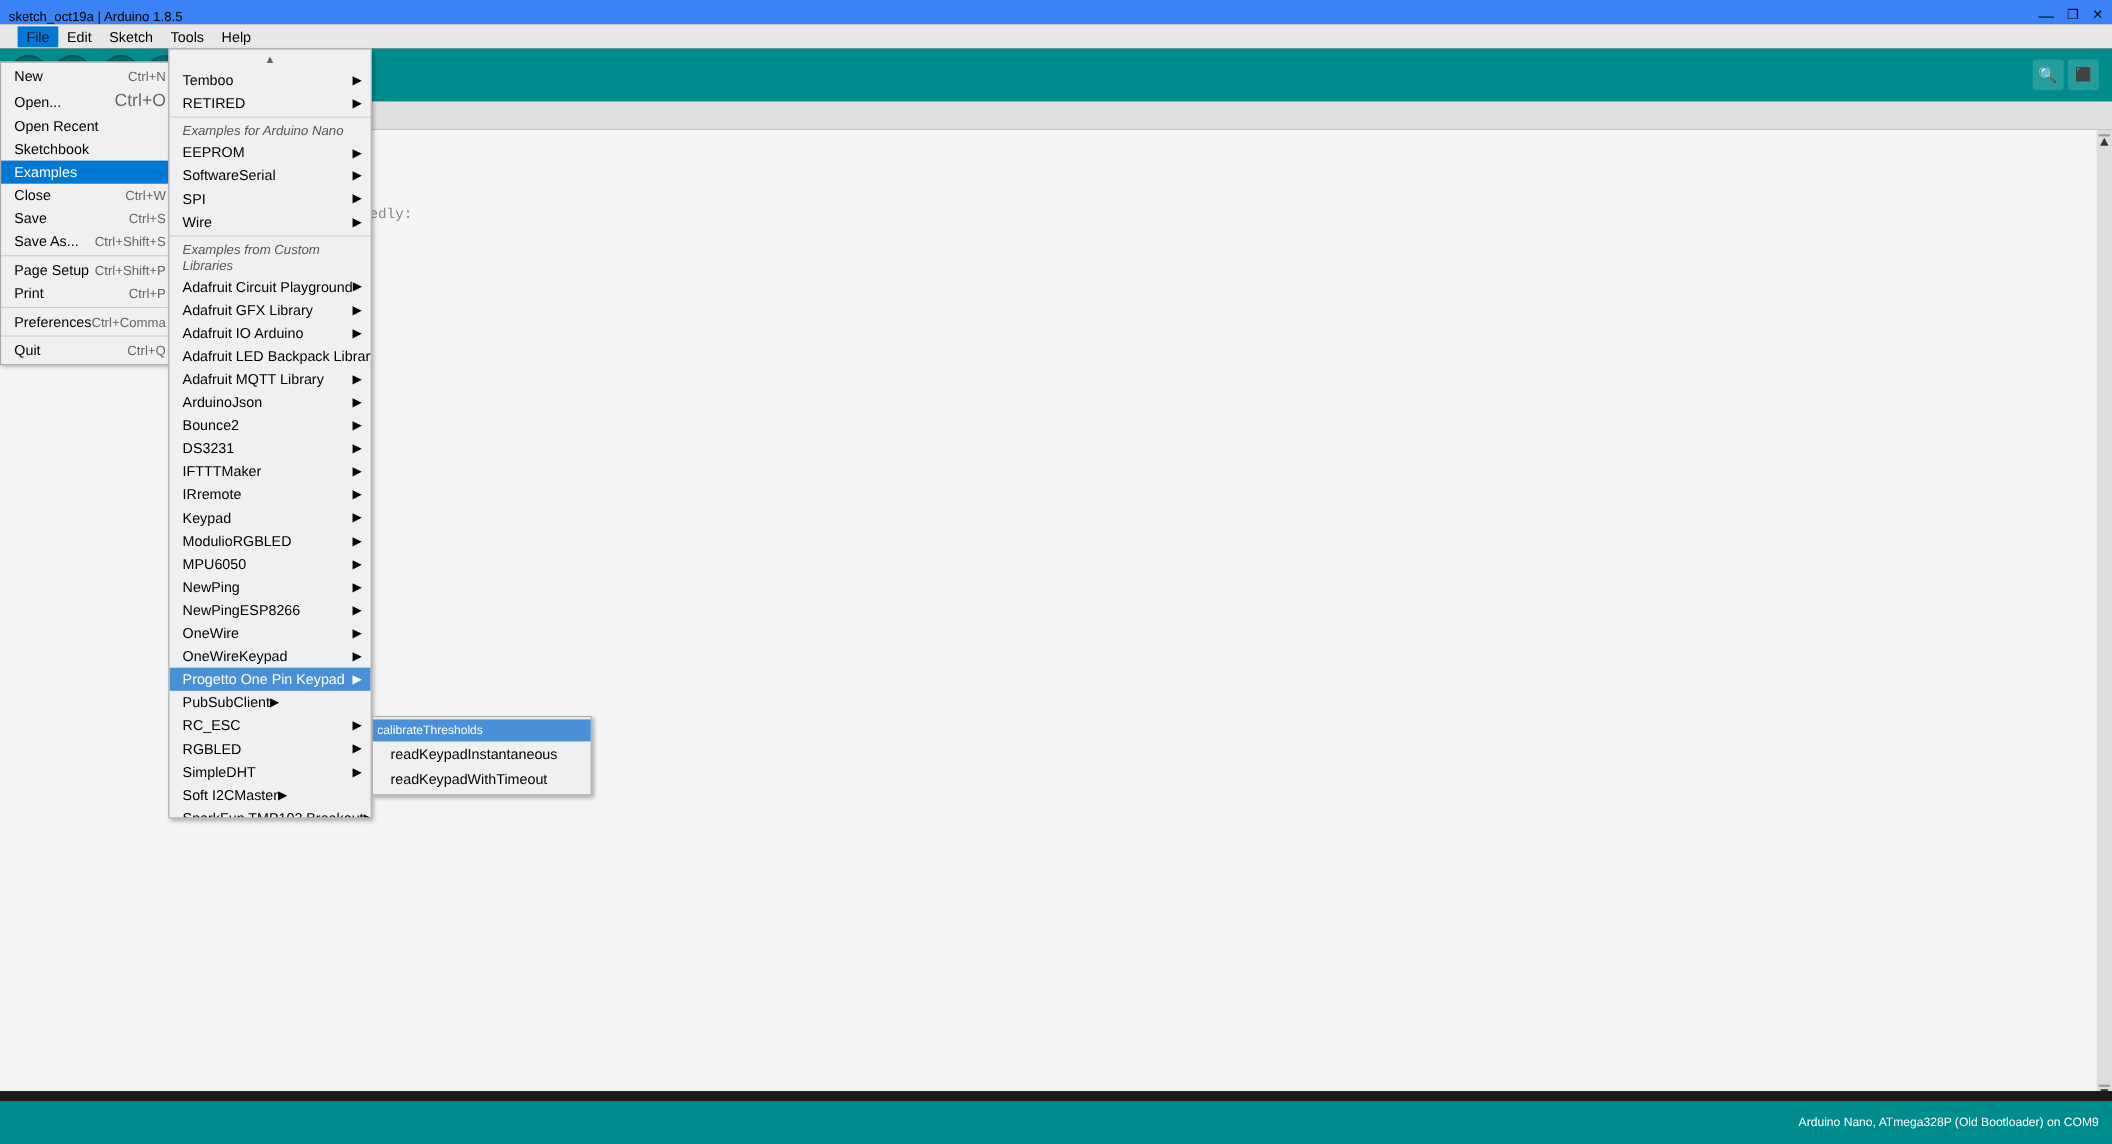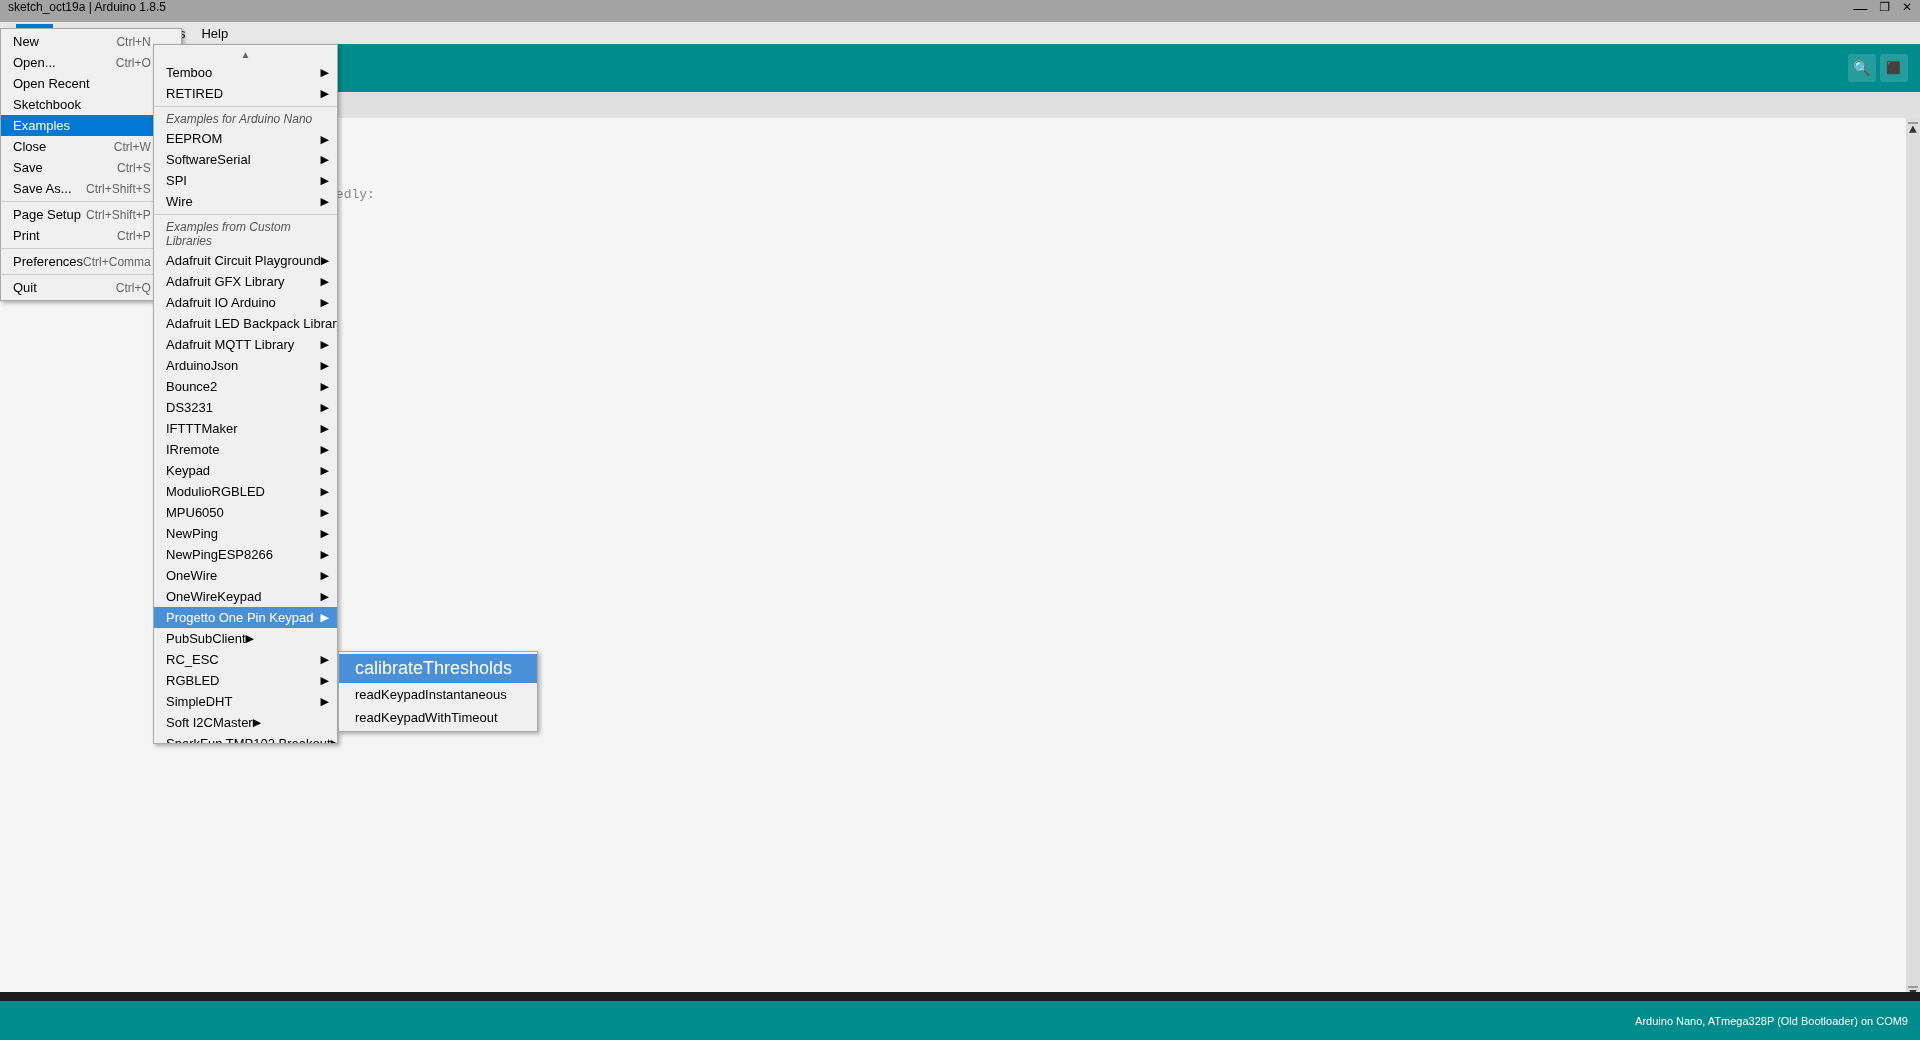--- a/index.html
+++ b/index.html
@@ -44,21 +44,21 @@
       width: 1920px;
       height: 1040px;
       overflow: hidden;
     }
   </style>
 </head>
 <body>
 
 <div class="main-wrapper">
 
-  <div class="title-bar" style="position:absolute;top:0;left:0;right:0;height:22px;background:#a3a3a3;display:flex;align-items:flex-start;padding:0 8px;font-size:12px;z-index:500;">
+  <div class="title-bar" style="position:absolute;top:0;left:0;right:0;height:22px;background:#3b82f6;display:flex;align-items:flex-end;padding:0 8px;font-size:12px;z-index:500;">
     <span>sketch_oct19a | Arduino 1.8.5</span>
     <div style="margin-left:auto;display:flex;gap:12px;">
       <span style="cursor:pointer;font-size:14px;">—</span>
       <span style="cursor:pointer;font-size:12px;">❐</span>
       <span style="cursor:pointer;font-size:12px;">✕</span>
     </div>
   </div>
 
   <div style="position:absolute;top:22px;left:0;right:0;height:22px;background:#e8e8e8;display:flex;align-items:center;padding:0 4px;z-index:500;">
     <div class="menu-item active" style="padding:2px 8px;background:#0078d4;color:#0f172a;cursor:pointer;margin-left:12px;">File</div>
@@ -95,28 +95,28 @@
     </div>
   </div>
 
   <div style="position:absolute;bottom:28px;left:0;right:0;height:20px;background:#1b1b1b;display:flex;align-items:center;padding:0 8px;">
   </div>
 
   <div style="position:absolute;bottom:0;left:0;right:0;height:39px;background:#008c8c;display:flex;align-items:center;padding:0 12px;color:white;font-size:11px;justify-content:flex-end;">
     <span>Arduino Nano, ATmega328P (Old Bootloader) on COM9</span>
   </div>
 
-  <div style="position:absolute;top:28px;left:0;background:#f0f0f0;border:1px solid #aaa;box-shadow:2px 2px 4px rgba(0,0,0,0.3);min-width:155px;padding:2px 0;z-index:600;">
+  <div style="position:absolute;top:56px;left:0;background:#f0f0f0;border:1px solid #aaa;box-shadow:2px 2px 4px rgba(0,0,0,0.3);min-width:155px;padding:2px 0;z-index:600;">
     <div style="padding:3px 30px 3px 12px;cursor:pointer;display:flex;align-items:center;justify-content:space-between;white-space:nowrap;font-size:13px;">
       <span>New</span>
         <span style="color:#666;font-size:12px;">Ctrl+N</span>
     </div>
     <div style="padding:3px 30px 3px 12px;cursor:pointer;display:flex;align-items:center;justify-content:space-between;white-space:nowrap;font-size:13px;">
       <span>Open...</span>
-        <span style="color:#666;font-size:12px;">Ctrl+O</span>
+        <span style="color:#666;font-size:16px;">Ctrl+O</span>
     </div>
     <div style="padding:3px 8px 3px 12px;cursor:pointer;display:flex;align-items:center;justify-content:space-between;white-space:nowrap;font-size:13px;">
       <span>Open Recent</span>
         <span style="font-size:11px;">▶</span>
     </div>
     <div style="padding:3px 8px 3px 12px;cursor:pointer;display:flex;align-items:center;justify-content:space-between;white-space:nowrap;font-size:13px;">
       <span>Sketchbook</span>
         <span style="font-size:11px;">▶</span>
     </div>
     <div style="padding:3px 8px 3px 12px;cursor:pointer;display:flex;align-items:center;justify-content:space-between;white-space:nowrap;font-size:13px;background:#0078d4;color:white;">
@@ -285,21 +285,21 @@
     </div>
     <div style="padding:3px 8px 3px 12px;cursor:pointer;display:flex;align-items:center;justify-content:space-between;white-space:nowrap;font-size:13px;">
       <span>SparkFun TMP102 Breakout</span>
         <span style="font-size:11px;">▶</span>
     </div>
 
   </div>
 
   <div style="position: absolute; top: 651px; left: 338px; background: rgb(240, 240, 240); border: 1px solid rgb(170, 170, 170); box-shadow: rgba(0, 0, 0, 0.3) 2px 2px 4px; min-width: 200px; padding: 2px 0px; z-index: 602;">
 
-    <div style="padding:4px 16px;cursor:pointer;white-space:nowrap;font-size:18px;background:#4a90d9;color:white;">
+    <div style="padding:4px 4px;cursor:pointer;white-space:nowrap;font-size:11px;background:#4a90d9;color:white;">
       <span>calibrateThresholds</span>
     </div>
     <div style="padding:4px 16px;cursor:pointer;white-space:nowrap;font-size:13px;">
       <span>readKeypadInstantaneous</span>
     </div>
     <div style="padding:4px 16px;cursor:pointer;white-space:nowrap;font-size:13px;">
       <span>readKeypadWithTimeout</span>
     </div>
   </div>
 

